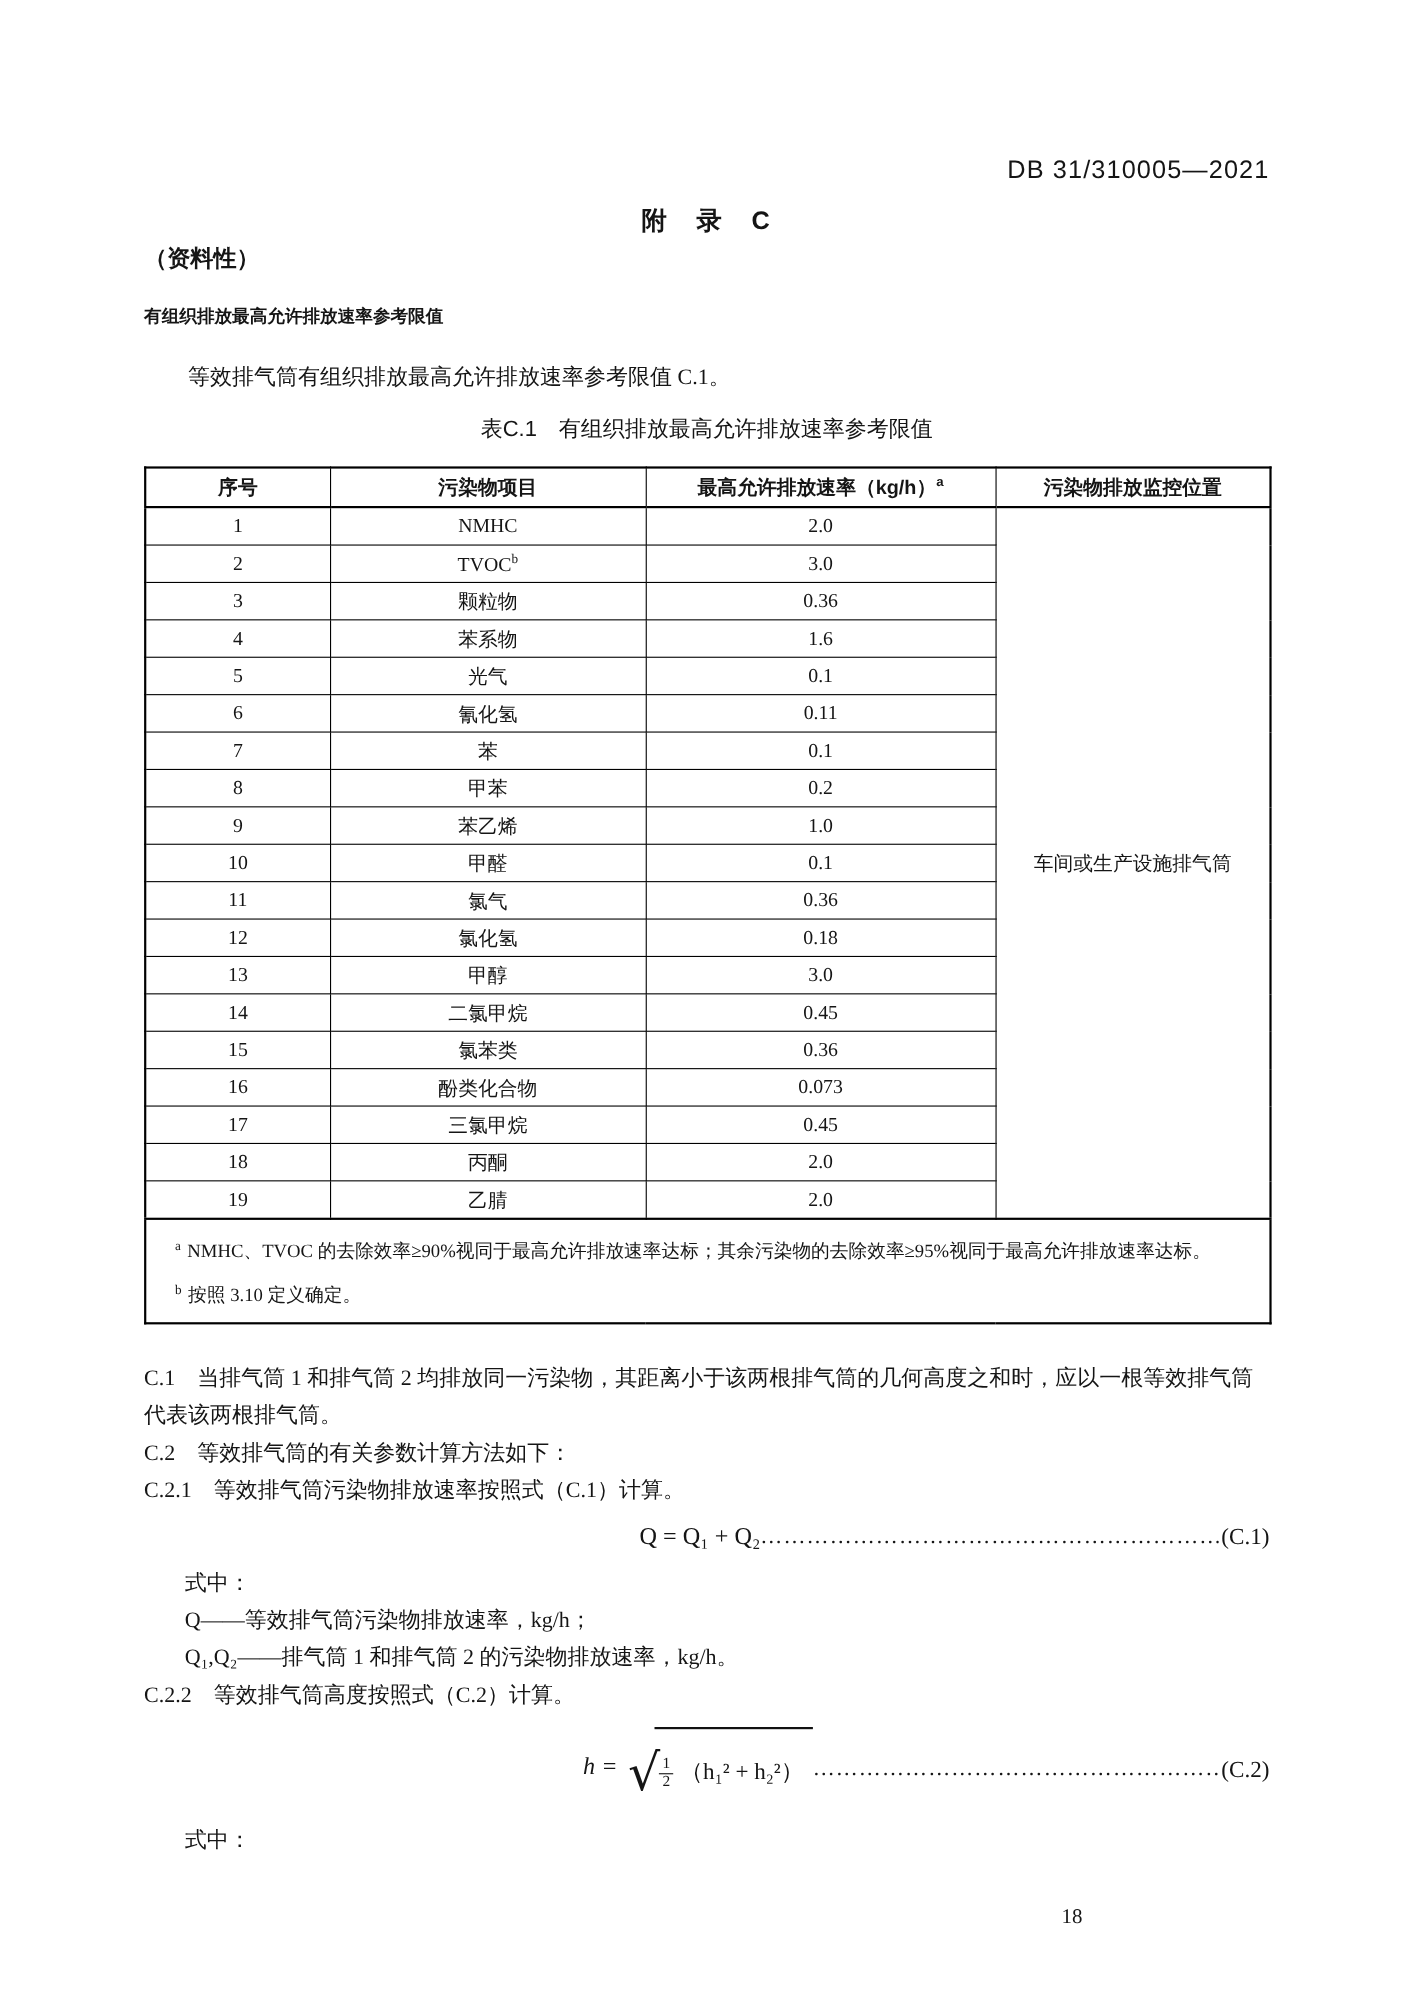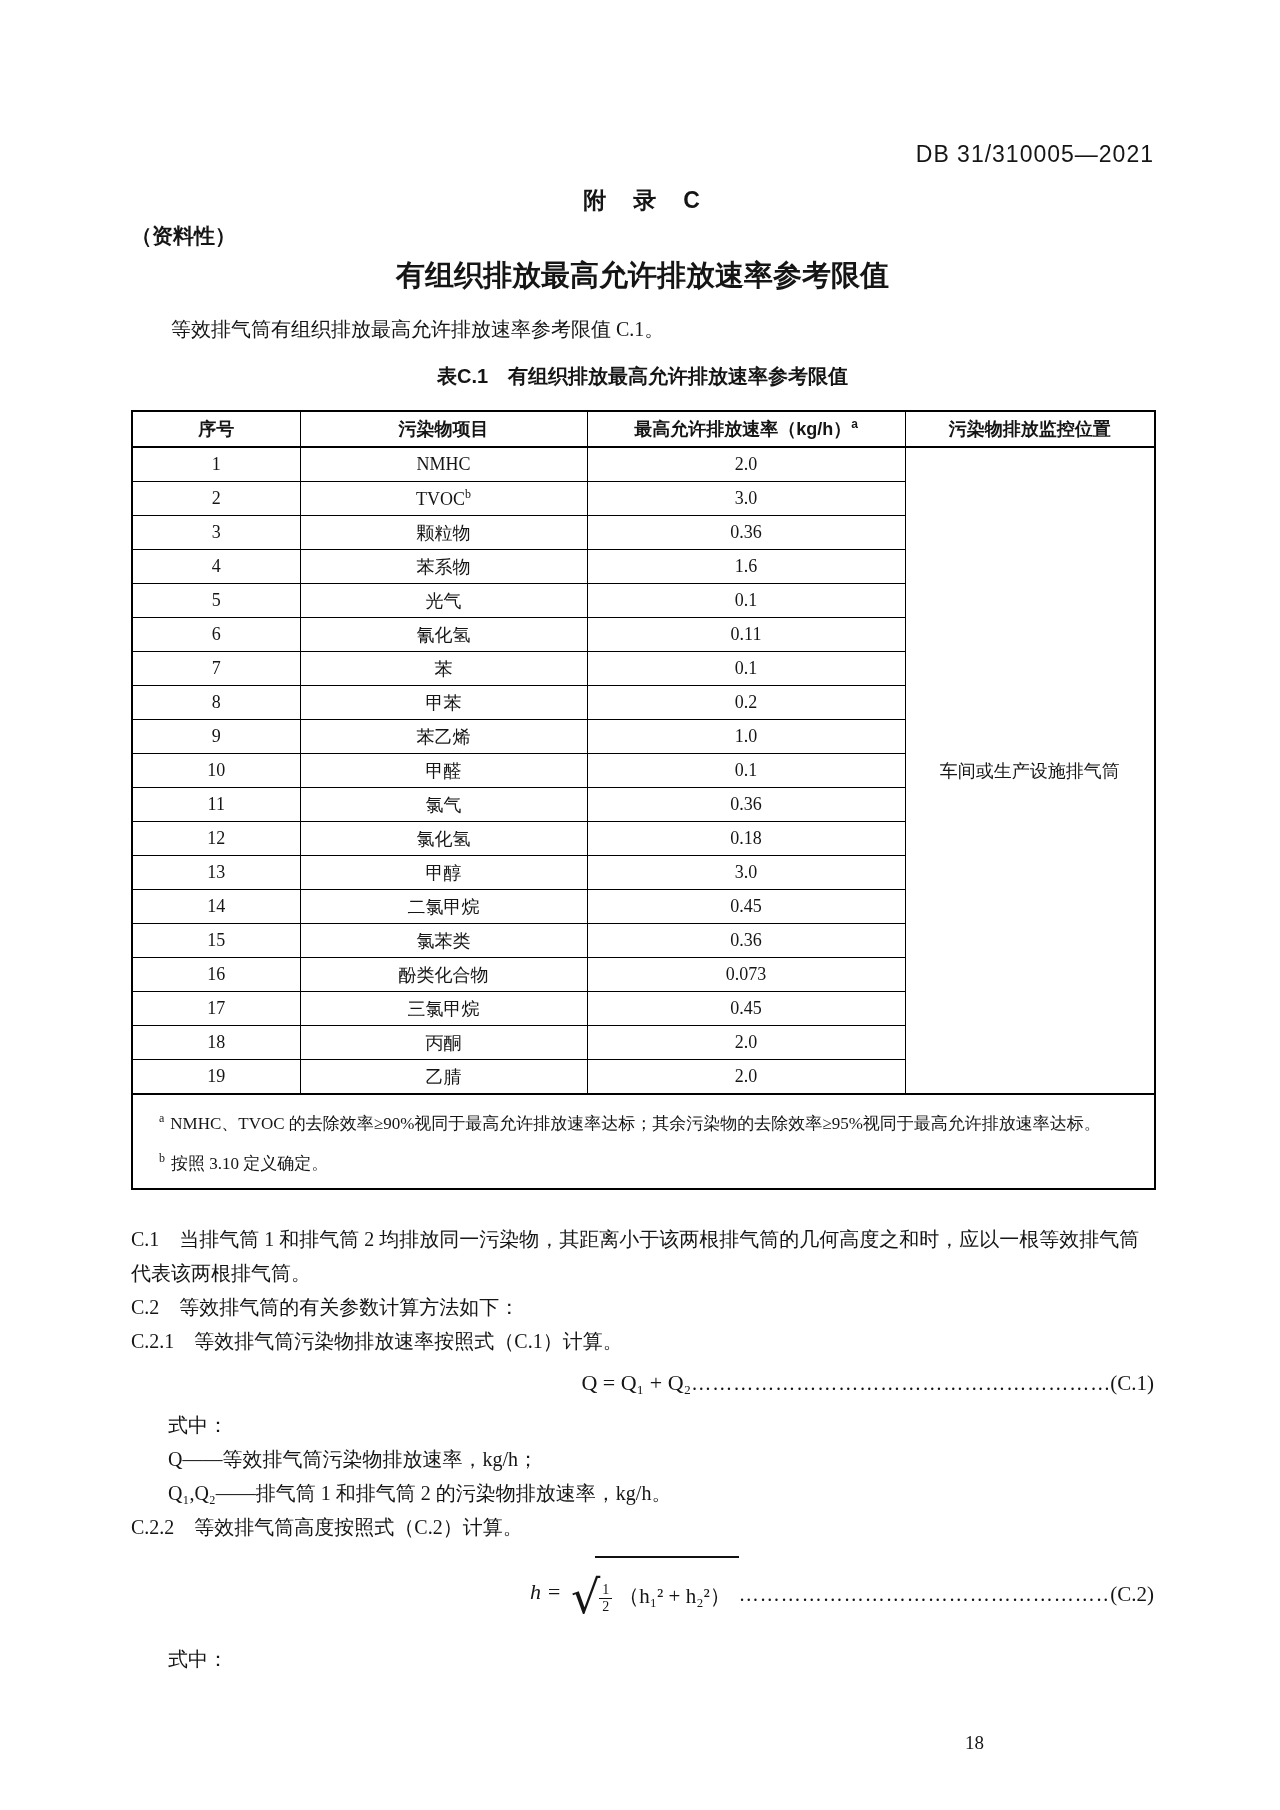--- a/index.html
+++ b/index.html
@@ -21,31 +21,31 @@
     margin-top:17px;text-align:center;font-weight:bold;
     font-family:"Liberation Sans","DejaVu Sans",sans-serif;
     font-size:23px;line-height:30px;letter-spacing:2px;
   }
   .title-informative{
     margin-top:6px;text-align:left;font-weight:bold;
     font-family:"Liberation Sans","DejaVu Sans",sans-serif;
     font-size:21px;line-height:30px;
   }
   .title-main{
-    margin-top:8px;text-align:center;font-weight:bold;
-    font-family:"Liberation Sans","DejaVu Sans",sans-serif;
-    font-size:29px;line-height:32px;
+    margin-top:22px;font-weight:bold;
+    font-family:"Liberation Sans","DejaVu Sans",sans-serif;
+    font-size:16px;line-height:32px;
   }
 
   .intro{
     margin:22px 0 0 0;font-size:20px;line-height:33px;text-indent:2em;
   }
 
   .caption{
-    margin-top:15px;text-align:center;font-weight:bold;
+    margin-top:15px;text-align:center;font-weight:normal;
     font-family:"Liberation Sans","DejaVu Sans",sans-serif;
     font-size:20px;line-height:30px;
   }
 
   table.limits{
     margin-top:19px;border-collapse:collapse;table-layout:fixed;
     width:1023px;border:2px solid #000;
     font-size:18px;
   }
   table.limits th,table.limits td{

